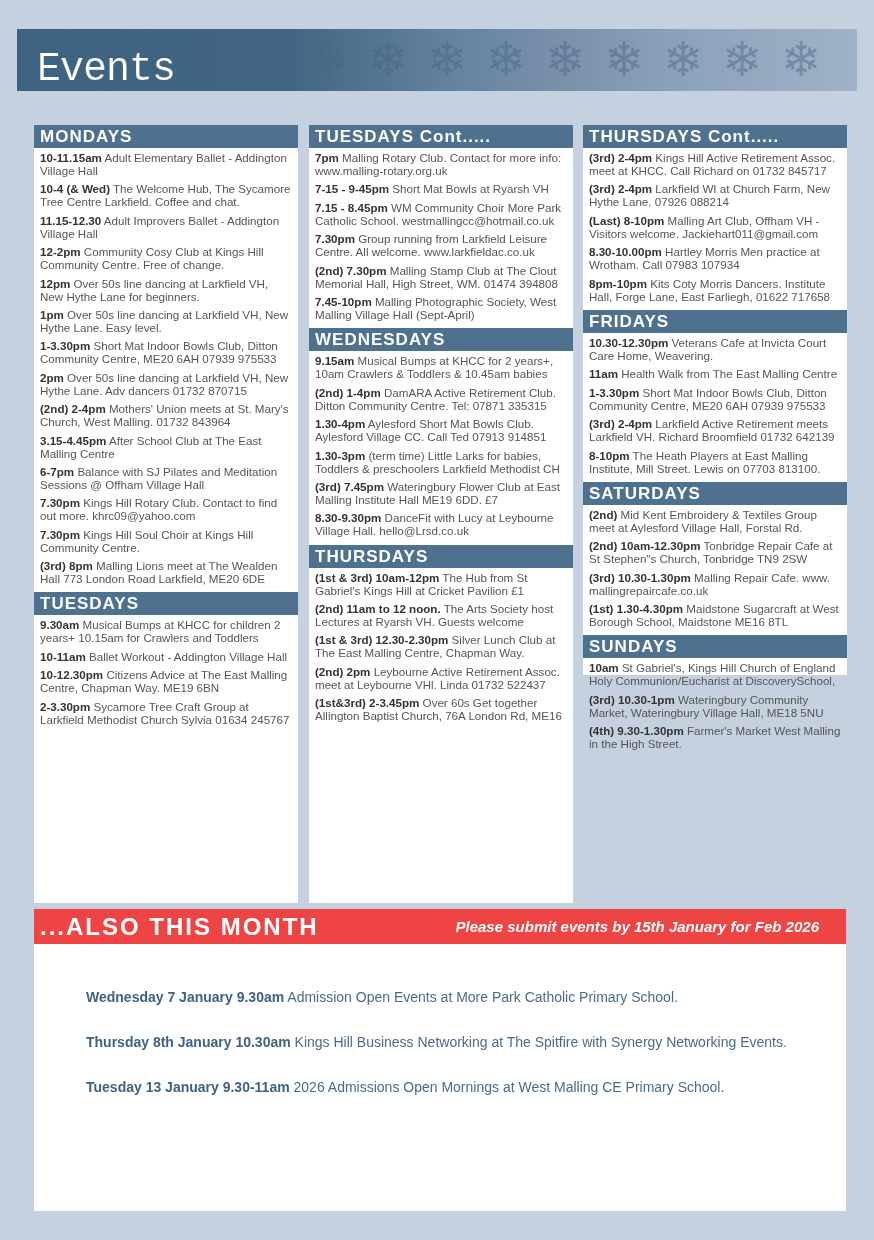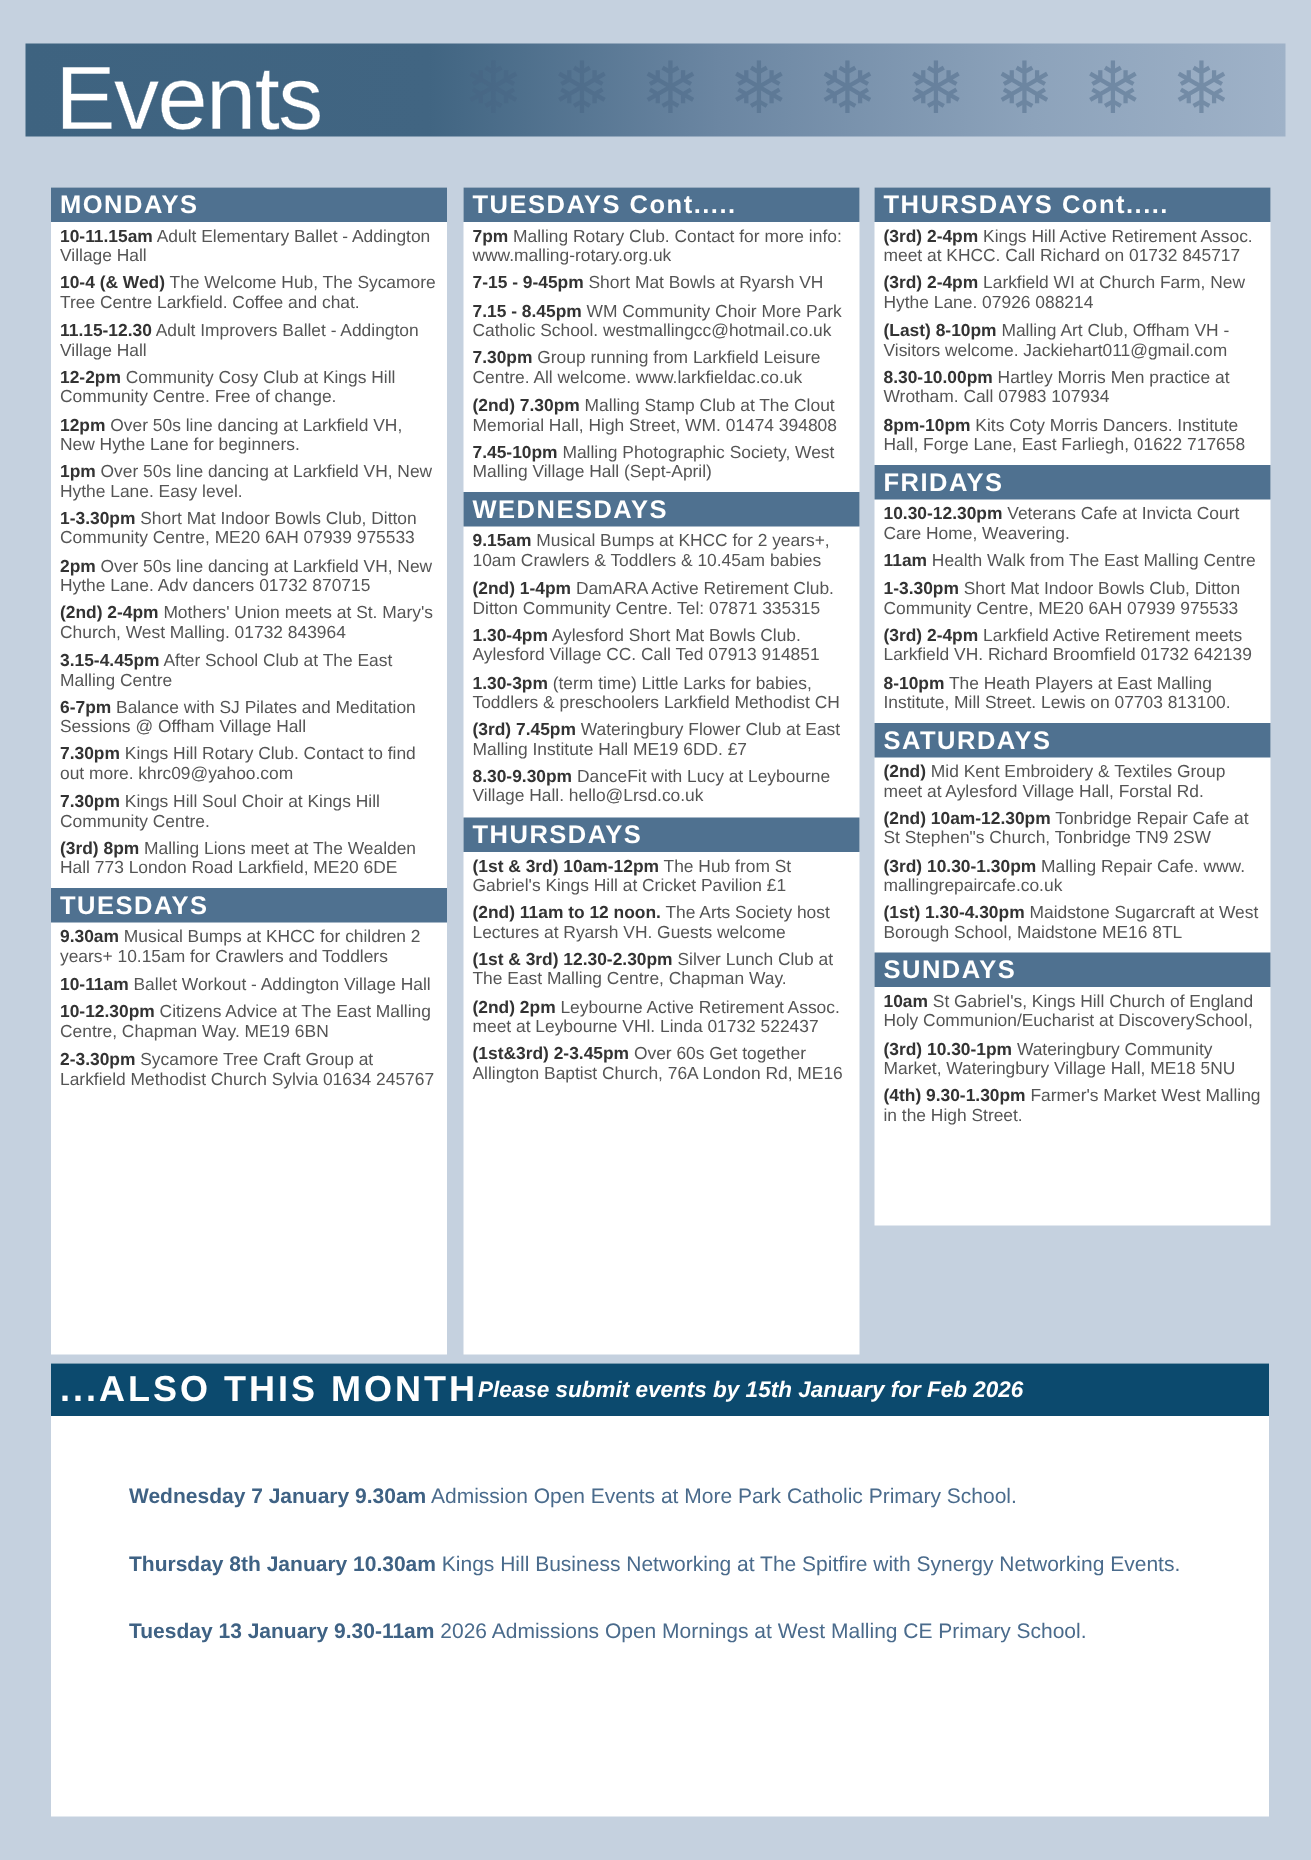--- a/index.html
+++ b/index.html
@@ -9,47 +9,47 @@
     font-family: "Liberation Sans", sans-serif;
     position: relative;
     overflow: hidden;
   }
   .banner {
     position: absolute; left: 17px; top: 29px; width: 840px; height: 62px;
     background: linear-gradient(90deg, #3e6380 0%, #416582 32%, #6b86a2 55%, #8da3bb 80%, #9fb2c8 100%);
     overflow: hidden;
   }
   .banner-title {
-    position: absolute; left: 20px; top: 2px;
-    font-family: Liberation Sans, sans-serif; font-weight: 200;
-    font-size: 60px; color: #ffffff; letter-spacing: -1px;
+    position: absolute; left: 20px; top: 18px;
+    font-family: Liberation Mono, monospace; font-weight: 200;
+    font-size: 40px; color: #ffffff; letter-spacing: -1px;
     -webkit-text-stroke: 0.2px #3e6380;
   }
   .flakes { position: absolute; left: 290px; top: 4px; height: 56px; display: flex; gap: 15px; }
   .flake { width: 44px; height: 54px; color: rgba(70,100,130,0.45); font-size: 48px; line-height: 54px; text-align: center; }
 
   .col {
     position: absolute; top: 93px; background: #fff; width: 264px; margin-top: 32px;
   }
   .col1 { left: 34px; height: 778px; }
   .col2 { left: 309px; height: 778px; }
-  .col3 { left: 583px; height: 692px; }
+  .col3 { left: 583px; height: 550px; }
   .head {
     background: #4f7190; color: #fff; font-weight: 700;
     font-size: 17px; letter-spacing: 1px; height: 23px; line-height: 24px; padding-left: 6px;
   }
   .items { padding: 3px 5px 2px 6px; }
   .item { font-size: 11.6px; line-height: 13px; color: #555; margin-bottom: 5.4px; font-family: "Liberation Sans", sans-serif; }
   .item b { color: #333; font-weight: 700; }
 
   .also {
     position: absolute; left: 34px; top: 909px; width: 812px; height: 302px; background: #fff;
   }
   .also-head {
-    background: #0c4a6e; height: 35px; display: flex; align-items: center; 
+    background: #ef4444; height: 35px; display: flex; align-items: center; justify-content: space-between;
     padding: 0 27px 0 6px; color: #fff;
   }
   .also-title { font-weight: 700; font-size: 24px; letter-spacing: 2px; }
   .also-note { font-style: italic; font-weight: 700; font-size: 15px; }
   .also-list { padding: 45px 8px 0 7px; }
   .also-item { color: #4a6b8c; font-size: 14px; margin-bottom: 28px; line-height: 17px; }
   .also-item b { color: #3f6284; font-weight: 700; margin-left: 45px; }
 </style>
 </head>
 <body>

